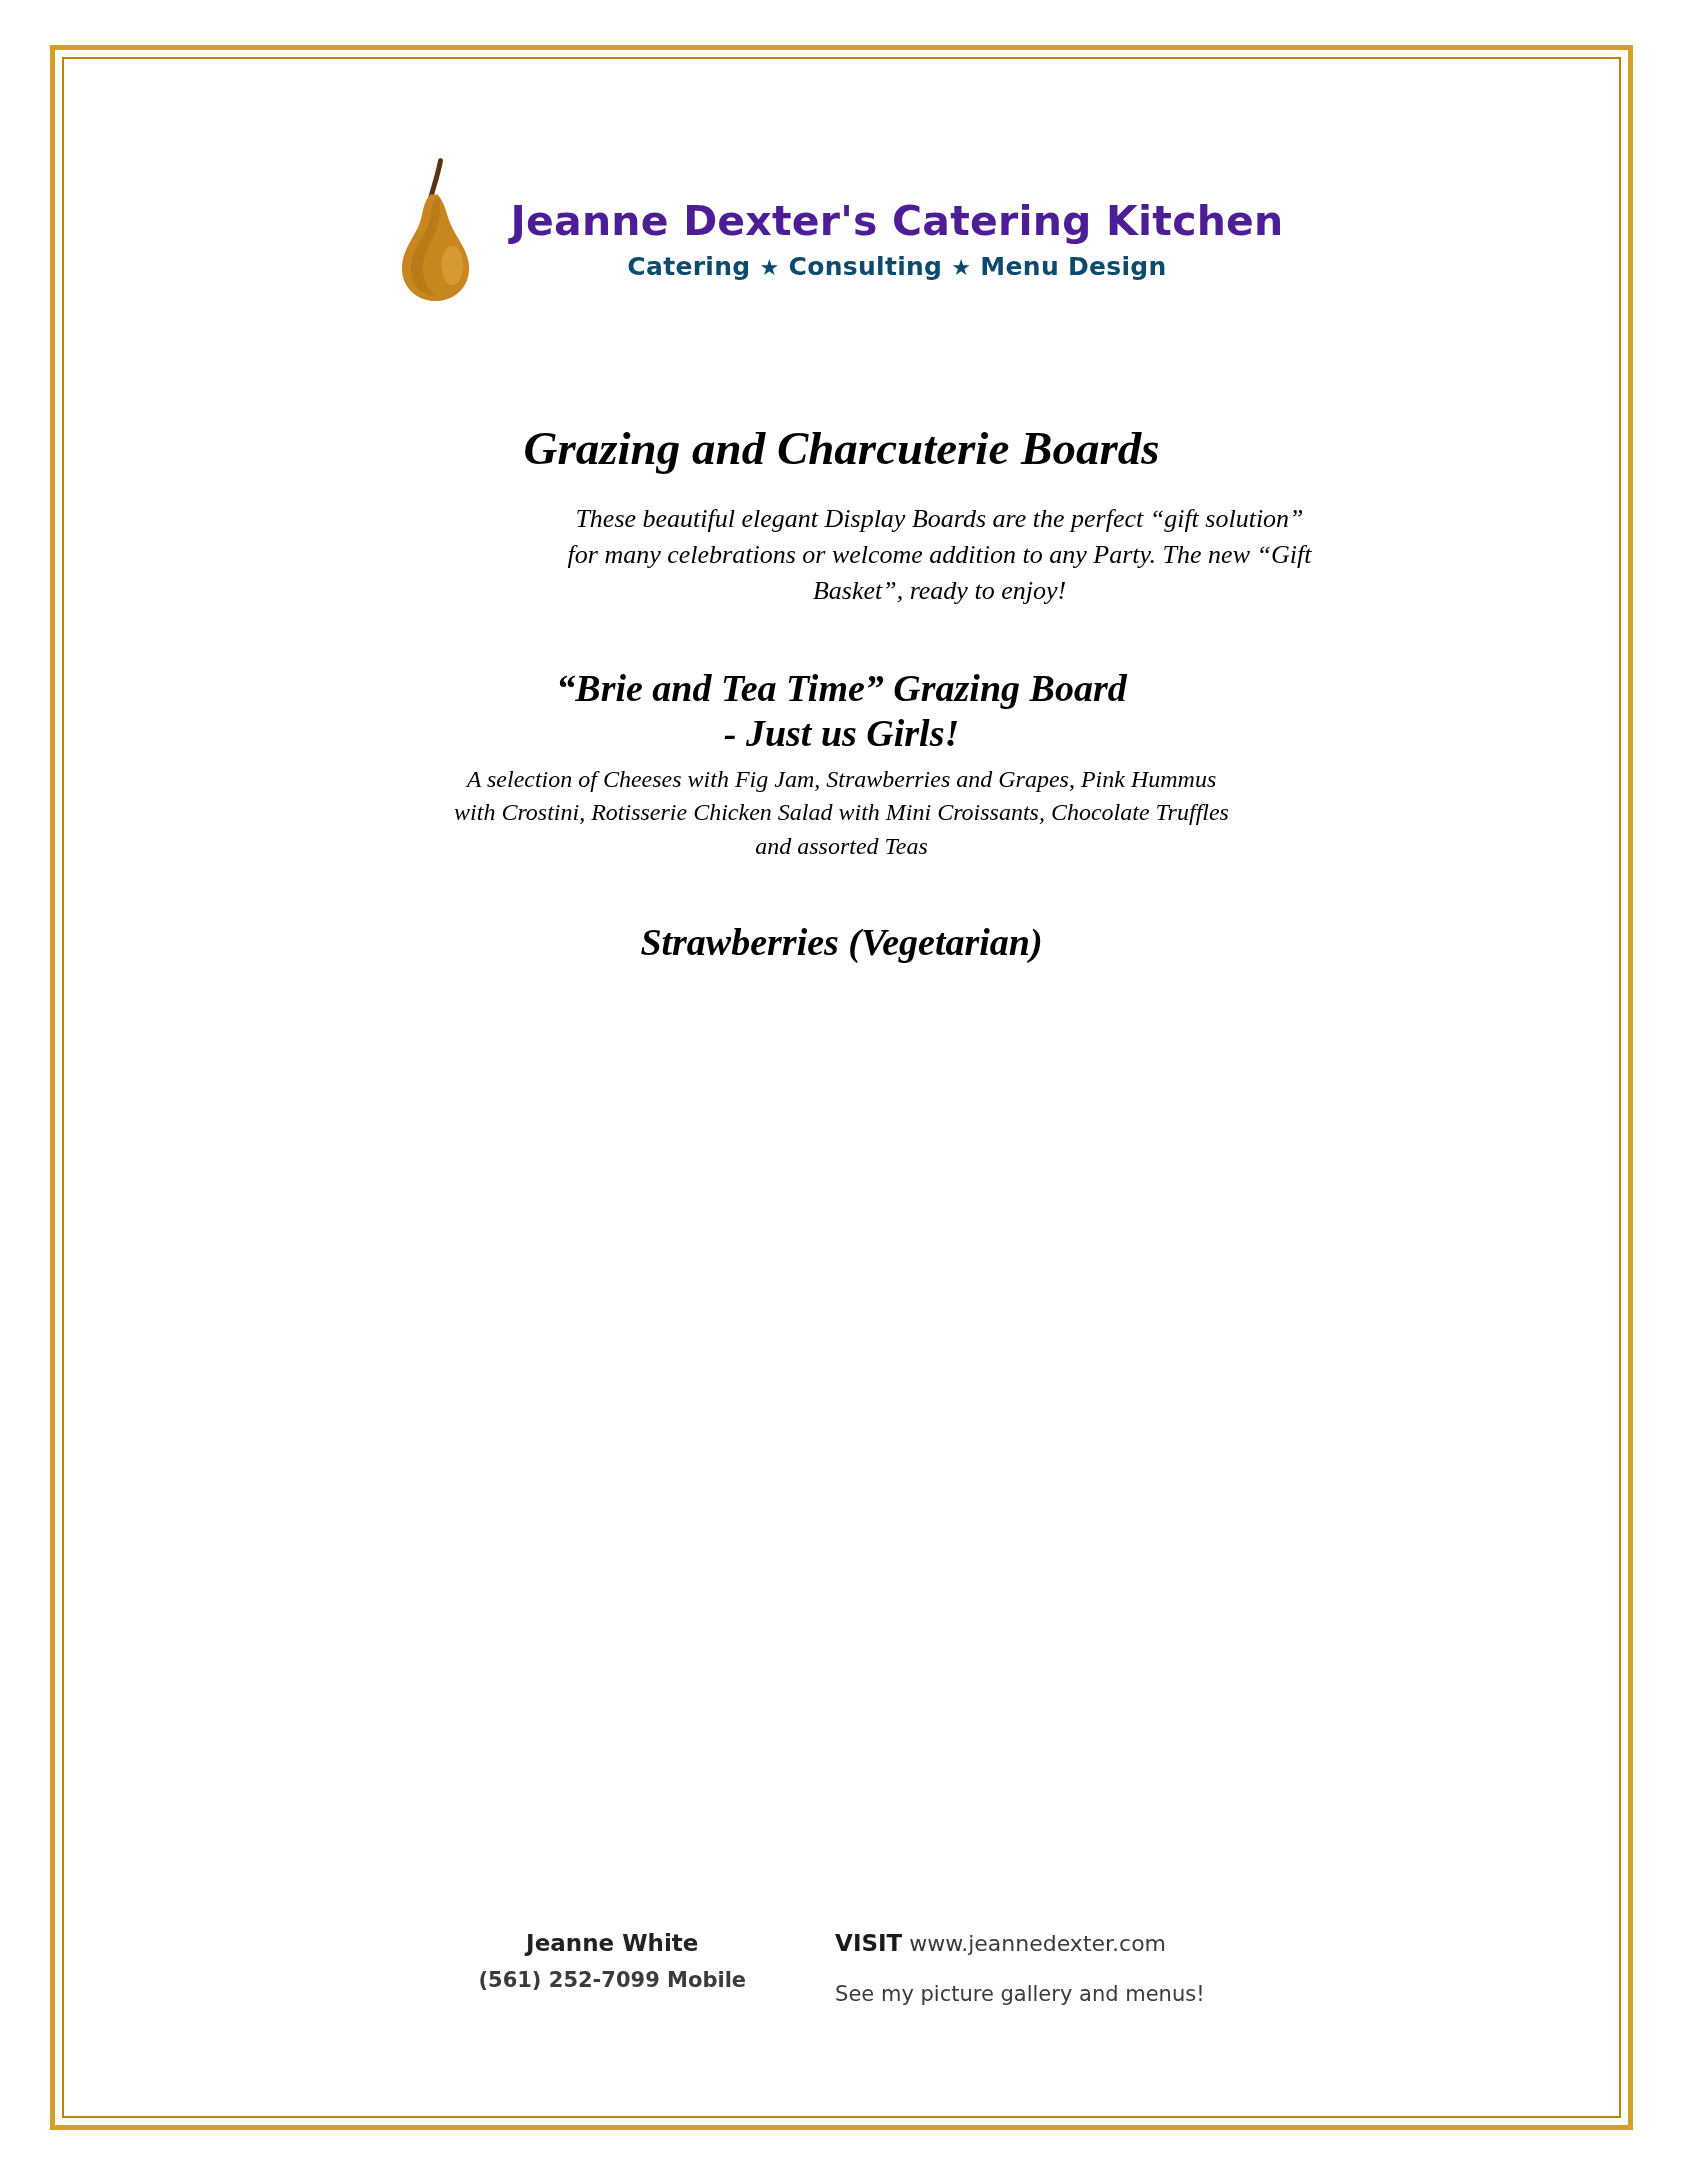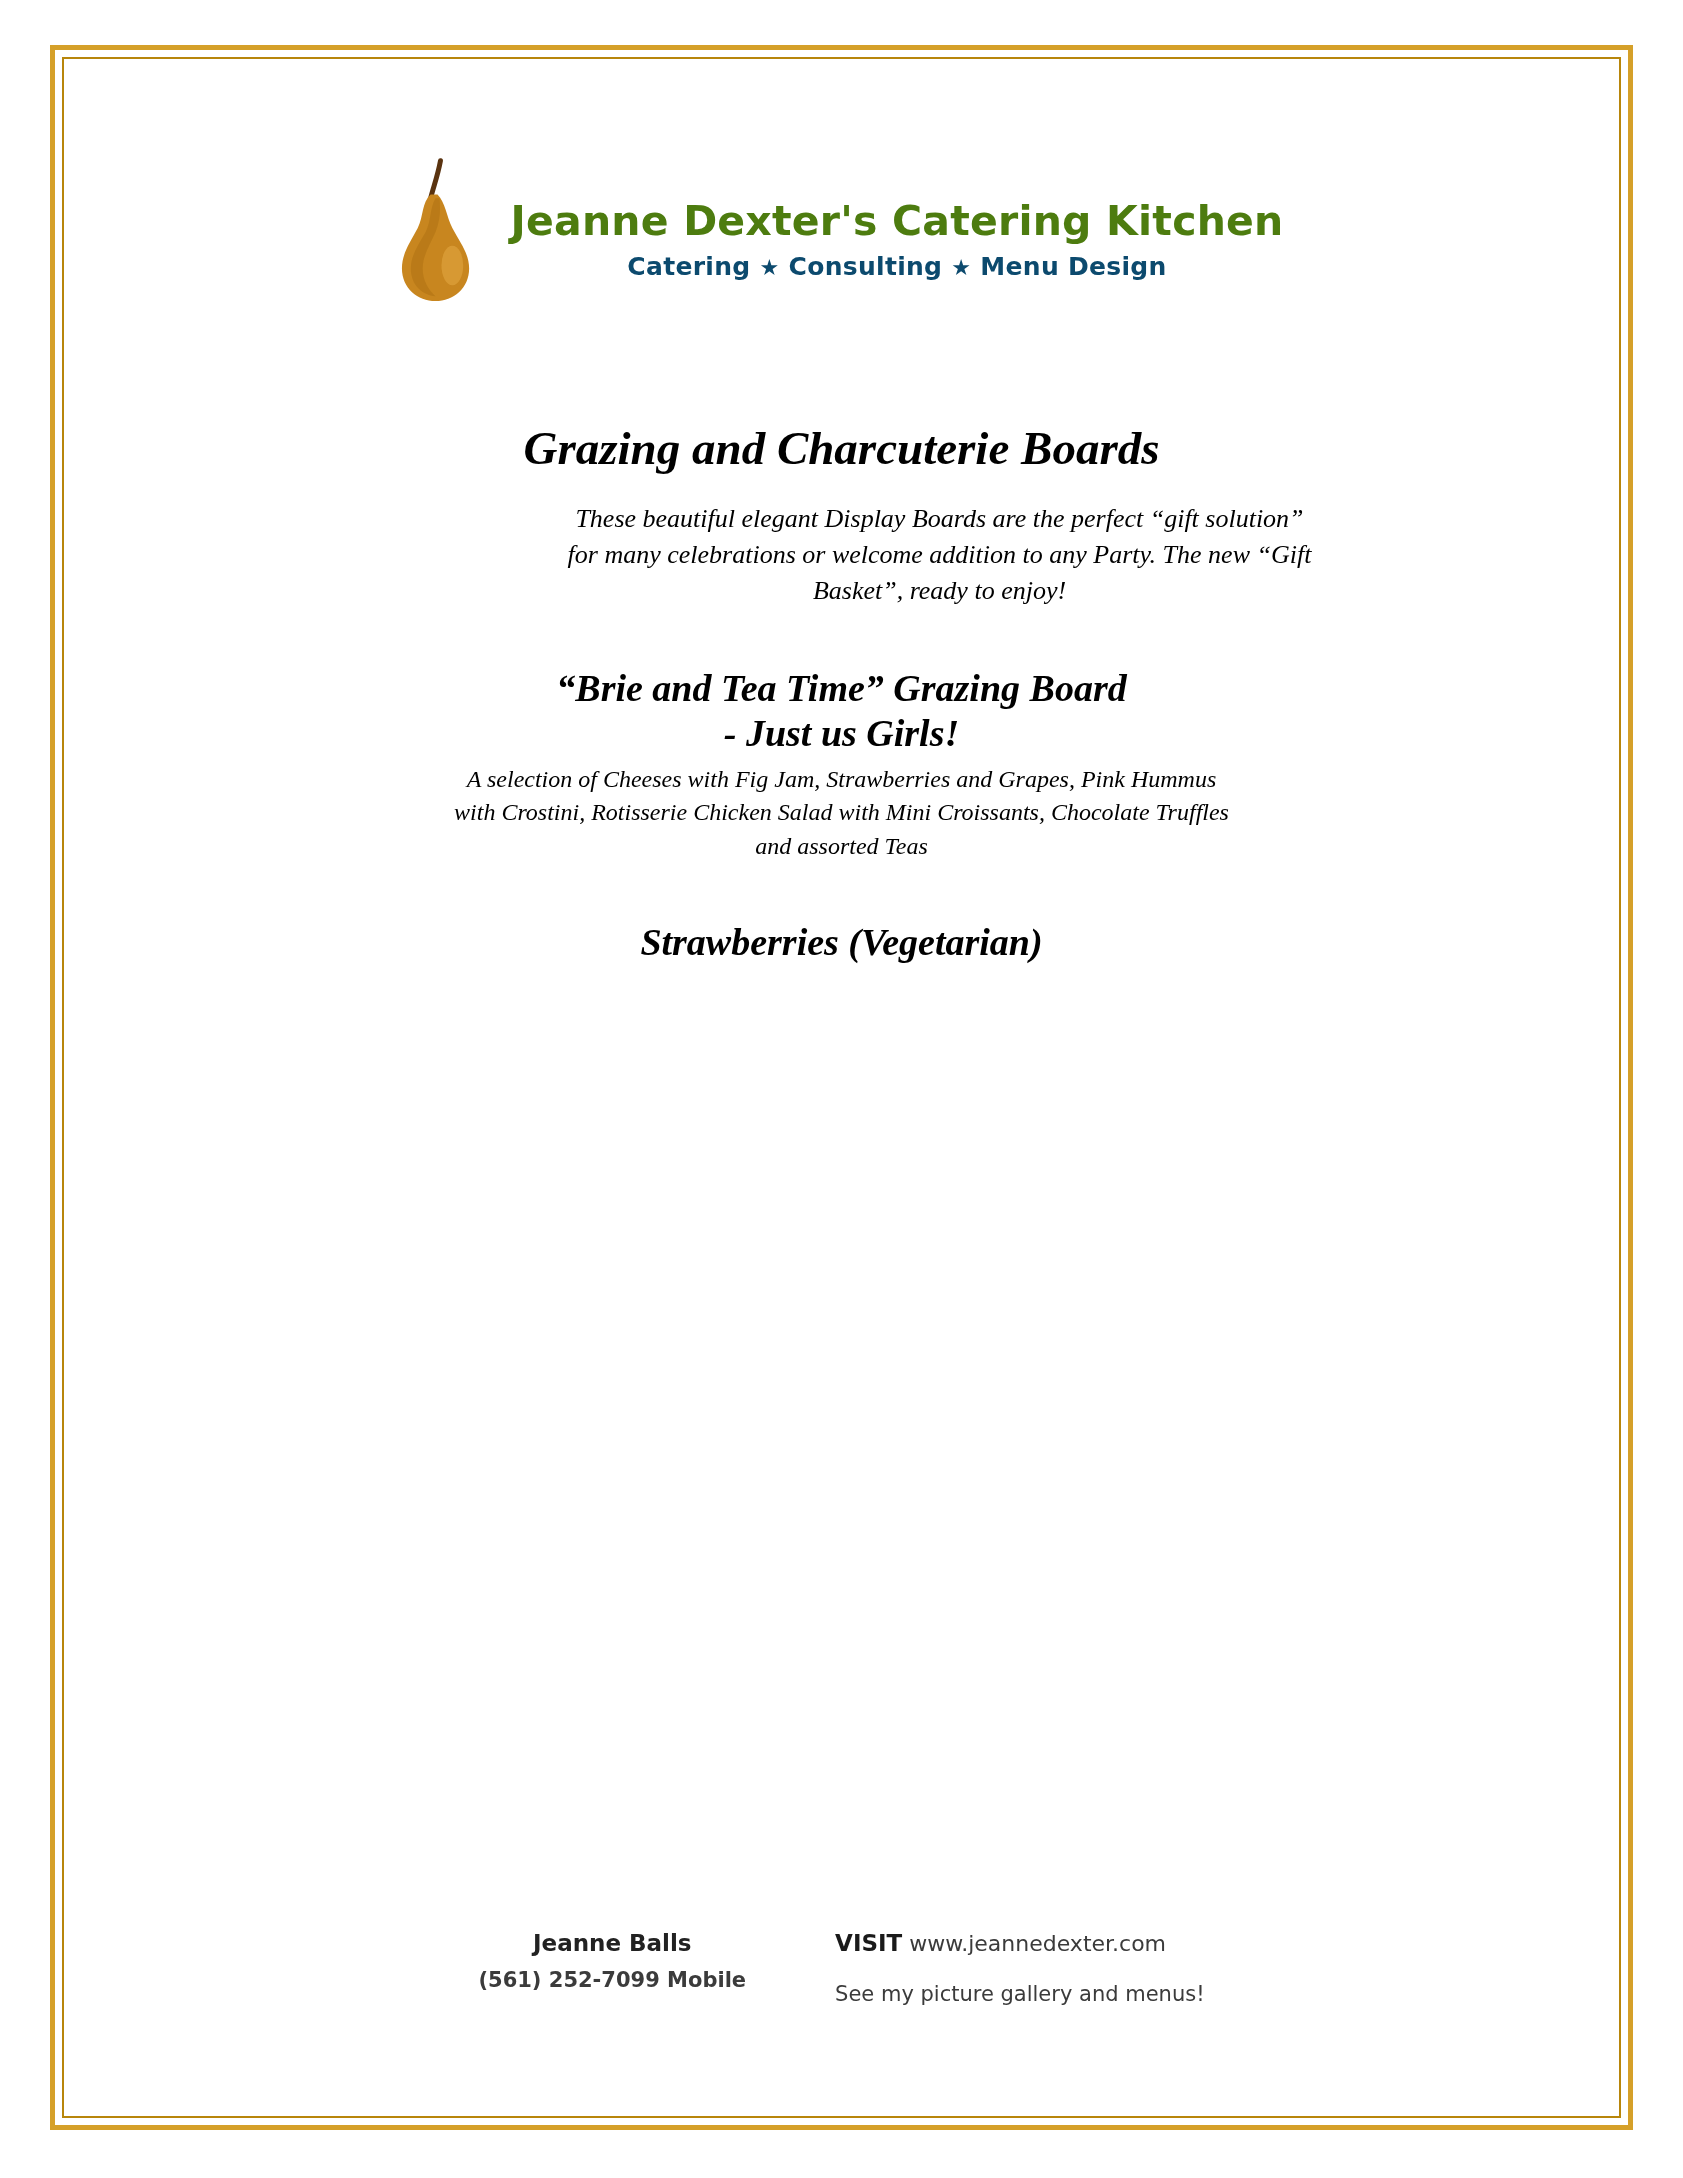--- a/index.html
+++ b/index.html
@@ -80,21 +80,21 @@
     display: flex;
     flex-direction: column;
     align-items: center;
     padding-top: 26px;
   }
   .brand-name {
     font-family: "DejaVu Sans", sans-serif;
     font-weight: bold;
     font-size: 41px;
     letter-spacing: 0.2px;
-    color: #4d7c0f;
+    color: #4c1d95;
     white-space: nowrap;
     line-height: 1.1;
   }
   .brand-sub {
     font-family: "DejaVu Sans", sans-serif;
     font-weight: bold;
     font-size: 25px;
     color: #0c4a6e;
     white-space: nowrap;
     margin-top: 8px;
@@ -269,21 +269,21 @@
       <div class="block">
         <h2 class="block-title">
           <span>Strawberries (Vegetarian)</span>
         </h2>
       </div>
 
     </div>
 
     <div class="footer">
       <div class="footer-left">
-        <div class="footer-name">Jeanne Balls</div>
+        <div class="footer-name">Jeanne White</div>
         <div class="footer-phone">(561) 252-7099 Mobile</div>
       </div>
       <div class="footer-right">
         <div class="footer-visit">
           <b>VISIT</b>
           <span>www.jeannedexter.com</span>
         </div>
         <div class="footer-gallery">See my picture gallery and menus!</div>
       </div>
     </div>

